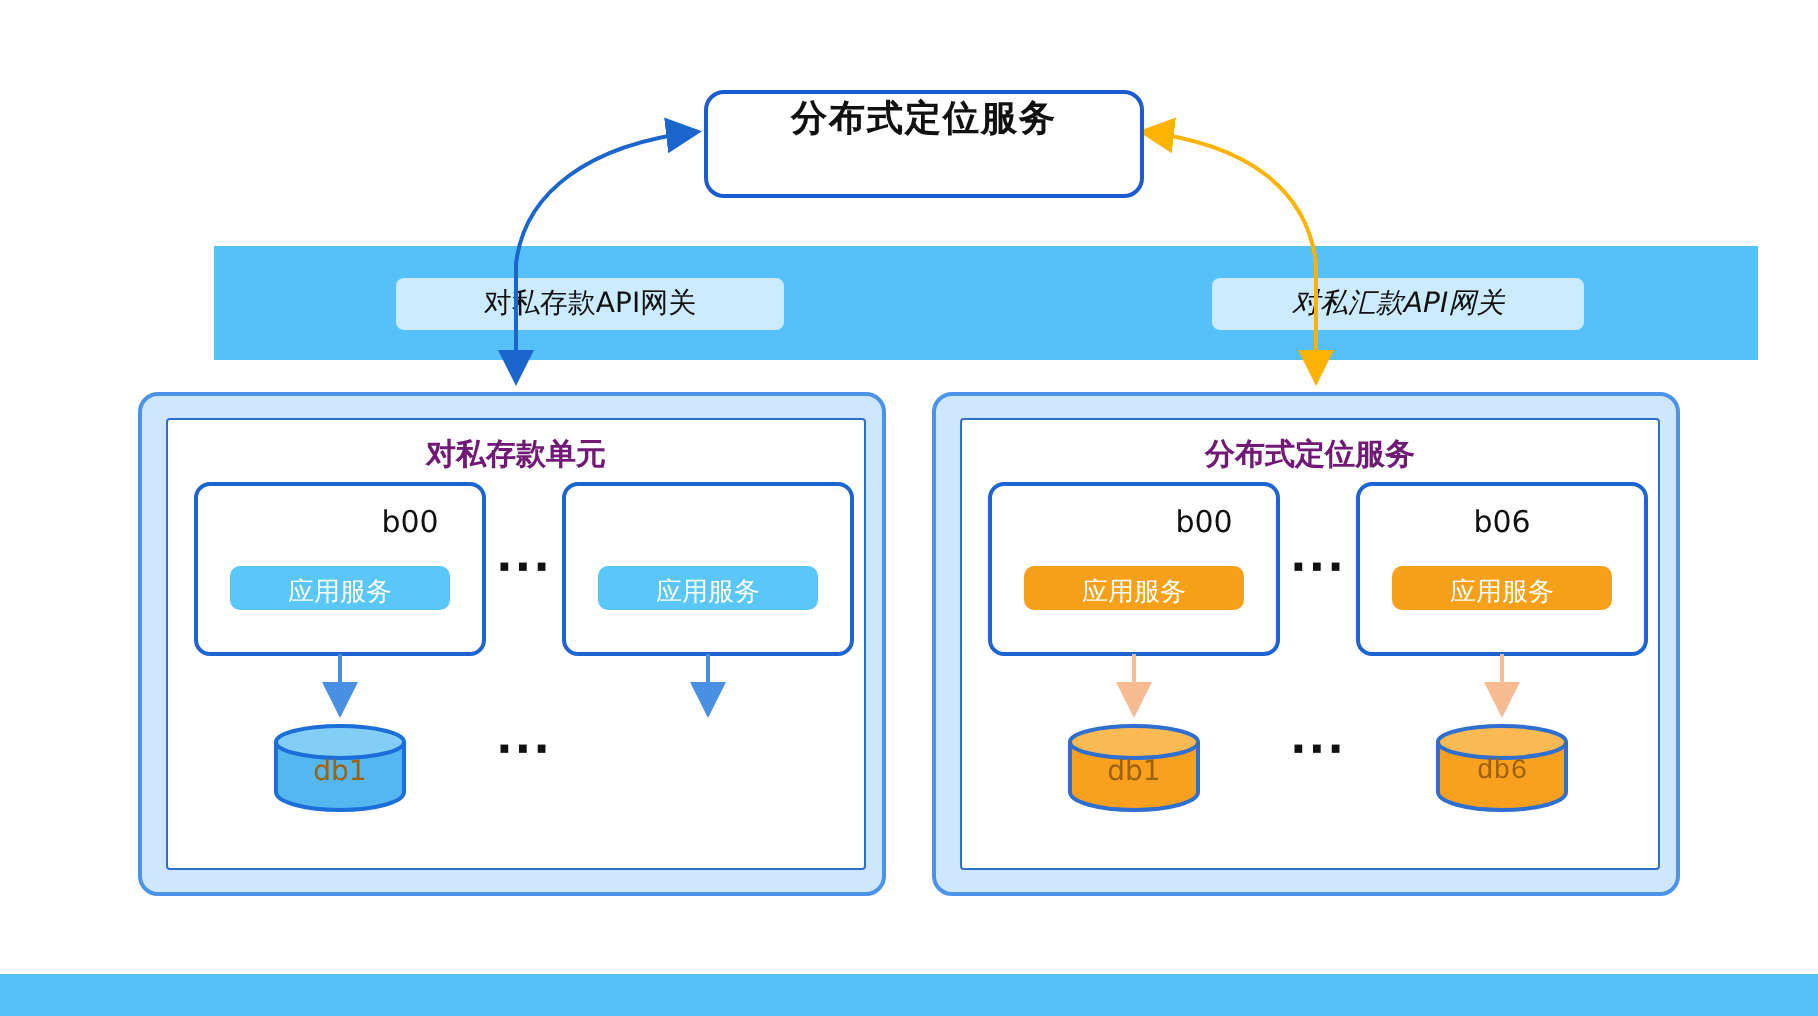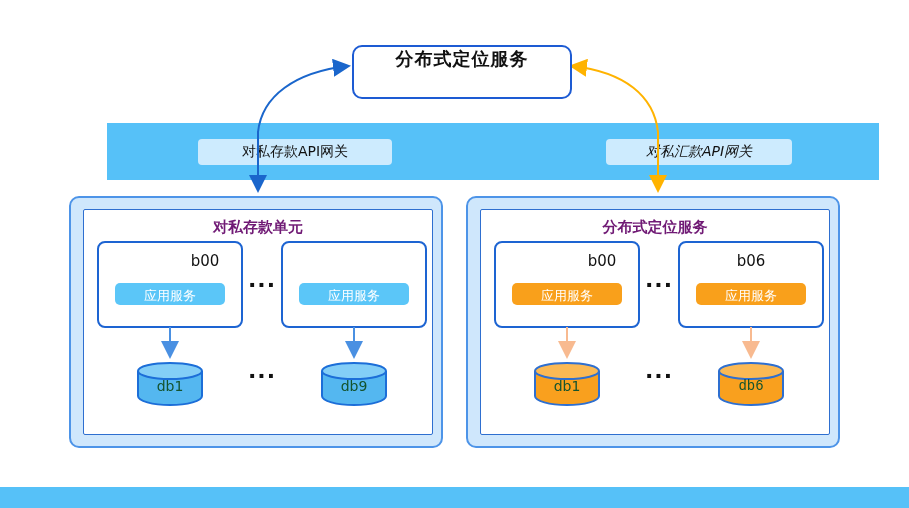--- a/index.html
+++ b/index.html
@@ -54,21 +54,21 @@
   .svc-blue{background:#5BC6F8;}
   .svc-orange{background:#F9A01B;}
   .dots{
     position:absolute; width:40px; text-align:center; font-weight:bold; font-size:22px;
     letter-spacing:1px; color:#111; z-index:3; line-height:10px;
   }
   .db{position:absolute; top:361px; width:68px; height:46px; z-index:4;}
   .db svg{position:absolute; left:0; top:0;}
   .db-label{
     position:absolute; left:0; top:17px; width:100%; text-align:center;
-    color:#14532d; font-size:14px;
+    color:#a16207; font-size:14px;
   }
   .footer-band{
     position:absolute; left:0; top:487px; width:909px; height:21px;
     background:#56C1F8; z-index:2;
   }
 </style>
 </head>
 <body>
 
 <div class="canvas">
@@ -148,27 +148,20 @@
   <div class="dots" style="left:639px; top:280px;">···</div>
   <div class="dots" style="left:639px; top:371px;">···</div>
 
   <div class="db" style="left:136px;">
     <svg width="68" height="46" viewBox="0 0 68 46">
       <path d="M2 10 V35 A32 9 0 0 0 66 35 V10" fill="#54B7F0" stroke="#1C6ED8" stroke-width="2"></path>
       <ellipse cx="34" cy="10" rx="32" ry="8" fill="#83CEF7" stroke="#1C6ED8" stroke-width="2"></ellipse>
     </svg>
     <span class="db-label">db1</span>
   </div>
-  <div class="db" style="left:320px;">
-    <svg width="68" height="46" viewBox="0 0 68 46">
-      <path d="M2 10 V35 A32 9 0 0 0 66 35 V10" fill="#54B7F0" stroke="#1C6ED8" stroke-width="2"></path>
-      <ellipse cx="34" cy="10" rx="32" ry="8" fill="#83CEF7" stroke="#1C6ED8" stroke-width="2"></ellipse>
-    </svg>
-    <span class="db-label">db9</span>
-  </div>
   <div class="db" style="left:533px;">
     <svg width="68" height="46" viewBox="0 0 68 46">
       <path d="M2 10 V35 A32 9 0 0 0 66 35 V10" fill="#F9A01E" stroke="#2E6FD0" stroke-width="2"></path>
       <ellipse cx="34" cy="10" rx="32" ry="8" fill="#FBB954" stroke="#2E6FD0" stroke-width="2"></ellipse>
     </svg>
     <span class="db-label">db1</span>
   </div>
   <div class="db" style="left:717px;font-family:Liberation Mono, monospace;">
     <svg width="68" height="46" viewBox="0 0 68 46">
       <path d="M2 10 V35 A32 9 0 0 0 66 35 V10" fill="#F9A01E" stroke="#2E6FD0" stroke-width="2"></path>

